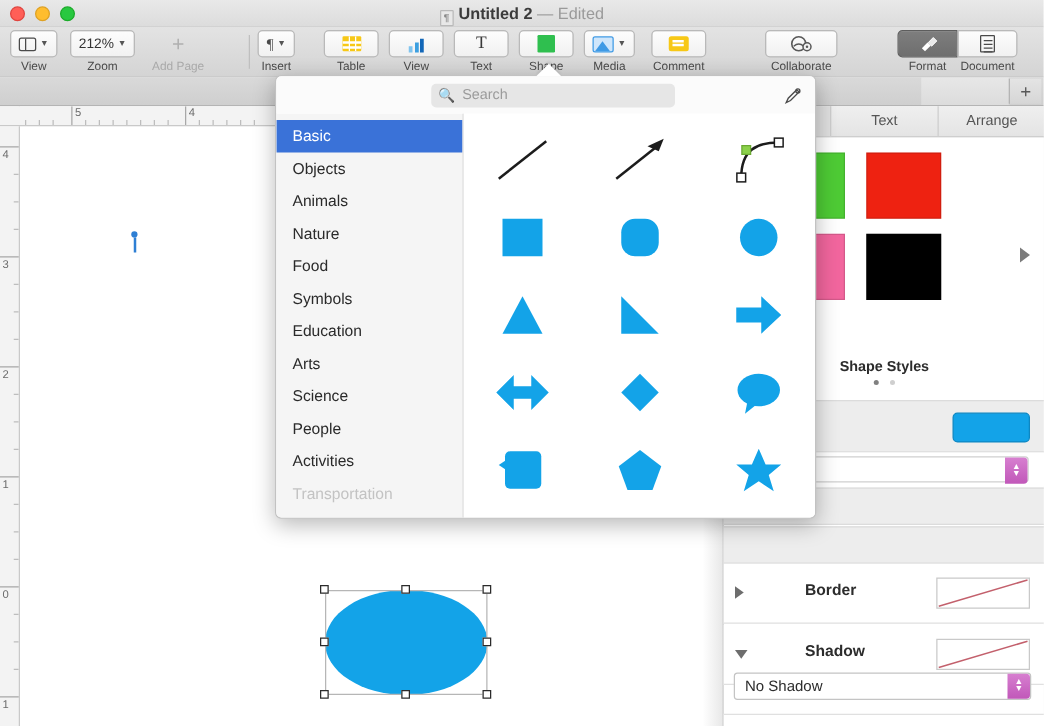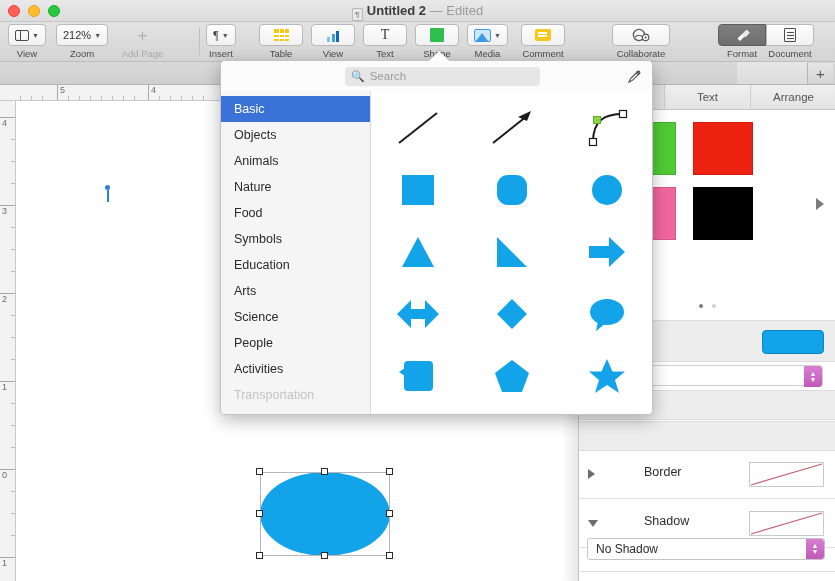--- a/index.html
+++ b/index.html
@@ -283,21 +283,21 @@
   .disclose {
     position:absolute; left:9px; top:18px; width:0;height:0;
     border-top:5px solid transparent;border-bottom:5px solid transparent;
     border-left:7px solid #6d6d6d;
   }
   .disclose.open {
     border-left:5px solid transparent;border-right:5px solid transparent;
     border-top:7px solid #6d6d6d; top:20px;
   }
   .row-title {
-    position:absolute; left:25px; top:14px; font-size:12.5px; font-weight:normal; color:#2c2c2c;padding-left:40px;
+    position:absolute; left:25px; top:14px; font-size:12.5px; font-weight:bold; color:#2c2c2c;padding-left:40px;
   }
   .none-box {
     position:absolute; right:12px; top:11px; width:75px;height:25px;
     background:#fff; border:1px solid #c9c9c9; overflow:hidden;
   }
   .none-box svg { display:block; }
   .shadow-select {
     position:absolute; left:8px; top:428px; width:238px; height:22px;
     background:#fff; border:1px solid #c4c4c4; border-radius:3px;
   }
@@ -544,20 +544,21 @@
         </div>
         <div class="style-row">
           <div class="style-bar" style="background:#f2c23d;"></div>
           <div class="style-sw" style="background:#f2669e;"></div>
           <div class="style-bar" style="background:#f2c23d;opacity:0;"></div>
           <div class="style-sw" style="background:#000000;margin-left:-12px;"></div>
         </div>
       </div>
       <div class="caret-right"></div>
 
+      <div class="styles-label">Shape Styles</div>
       <div class="page-dots">
         <div class="pdot on"></div>
         <div class="pdot"></div>
       </div>
 
       <div class="insp-sec fill-sec">
         <div class="fill-swatch"></div>
       </div>
 
       <div class="opacity-row">

